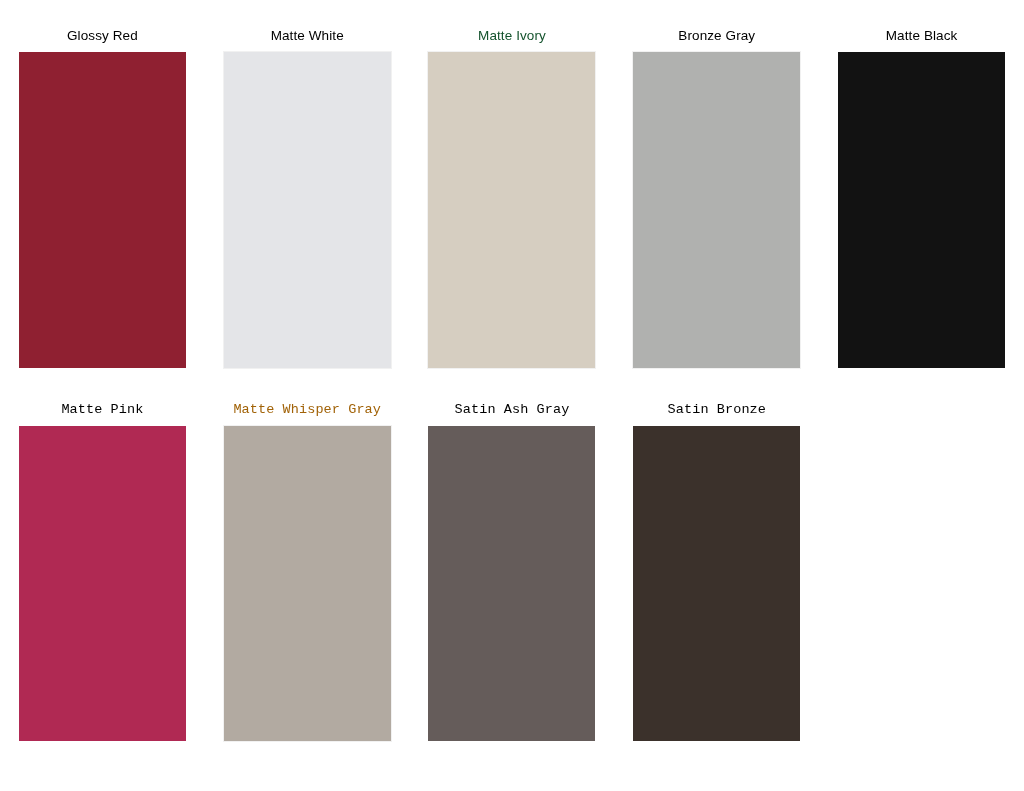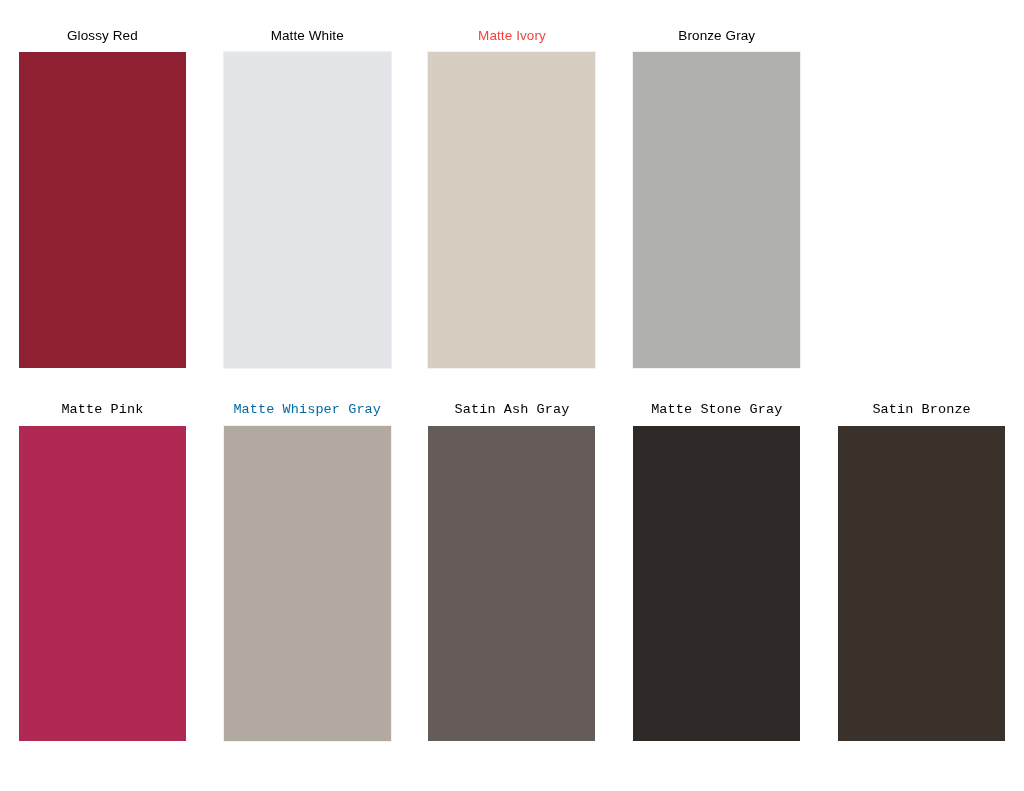--- a/index.html
+++ b/index.html
@@ -77,45 +77,45 @@
   <div class="swatch-row swatch-row-1">
     <div class="swatch-cell">
       <div class="swatch-label" style="color: rgb(0, 0, 0);">Glossy Red</div>
       <div class="swatch-chip" style="background-color: rgb(143, 32, 49);"></div>
     </div>
     <div class="swatch-cell">
       <div class="swatch-label" style="color: rgb(0, 0, 0);">Matte White</div>
       <div class="swatch-chip has-edge" style="background-color: rgb(228, 229, 232);"></div>
     </div>
     <div class="swatch-cell">
-      <div class="swatch-label" style="color: #ef4444;">Matte Ivory</div>
+      <div class="swatch-label" style="color: #14532d;">Matte Ivory</div>
       <div class="swatch-chip has-edge" style="background-color: rgb(214, 206, 193);"></div>
     </div>
     <div class="swatch-cell">
       <div class="swatch-label" style="color: rgb(0, 0, 0);">Bronze Gray</div>
       <div class="swatch-chip has-edge" style="background-color: rgb(176, 177, 175);"></div>
+    </div>
+    <div class="swatch-cell">
+      <div class="swatch-label" style="color: rgb(0, 0, 0);">Matte Black</div>
+      <div class="swatch-chip" style="background-color: rgb(18, 18, 18);"></div>
     </div>
   </div>
 
   <div class="swatch-row swatch-row-2">
     <div class="swatch-cell">
       <div class="swatch-label" style="color: rgb(0, 0, 0);">Matte Pink</div>
       <div class="swatch-chip" style="background-color: rgb(176, 41, 83);"></div>
     </div>
     <div class="swatch-cell">
-      <div class="swatch-label" style="color: #0369a1;">Matte Whisper Gray</div>
+      <div class="swatch-label" style="color: #a16207;">Matte Whisper Gray</div>
       <div class="swatch-chip has-edge" style="background-color: rgb(178, 170, 161);"></div>
     </div>
     <div class="swatch-cell">
       <div class="swatch-label" style="color: rgb(0, 0, 0);">Satin Ash Gray</div>
       <div class="swatch-chip" style="background-color: rgb(101, 92, 90);"></div>
-    </div>
-    <div class="swatch-cell">
-      <div class="swatch-label" style="color: rgb(0, 0, 0);">Matte Stone Gray</div>
-      <div class="swatch-chip" style="background-color: rgb(46, 41, 38);"></div>
     </div>
     <div class="swatch-cell">
       <div class="swatch-label" style="color: rgb(0, 0, 0);">Satin Bronze</div>
       <div class="swatch-chip" style="background-color: rgb(59, 49, 43);"></div>
     </div>
   </div>
 
 </div>
 
 </body></html>

